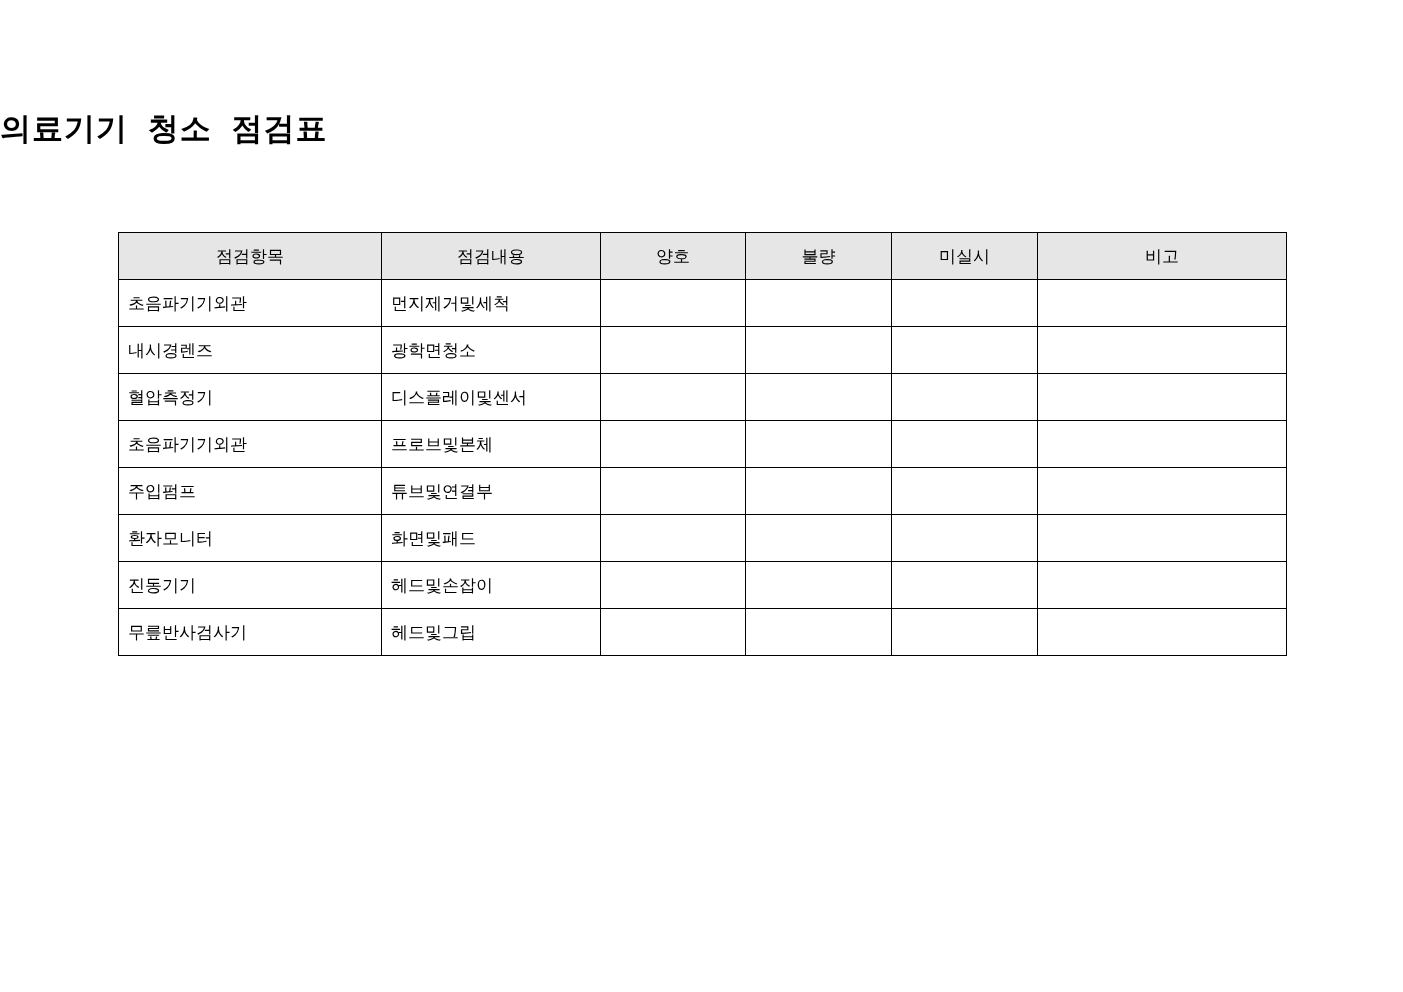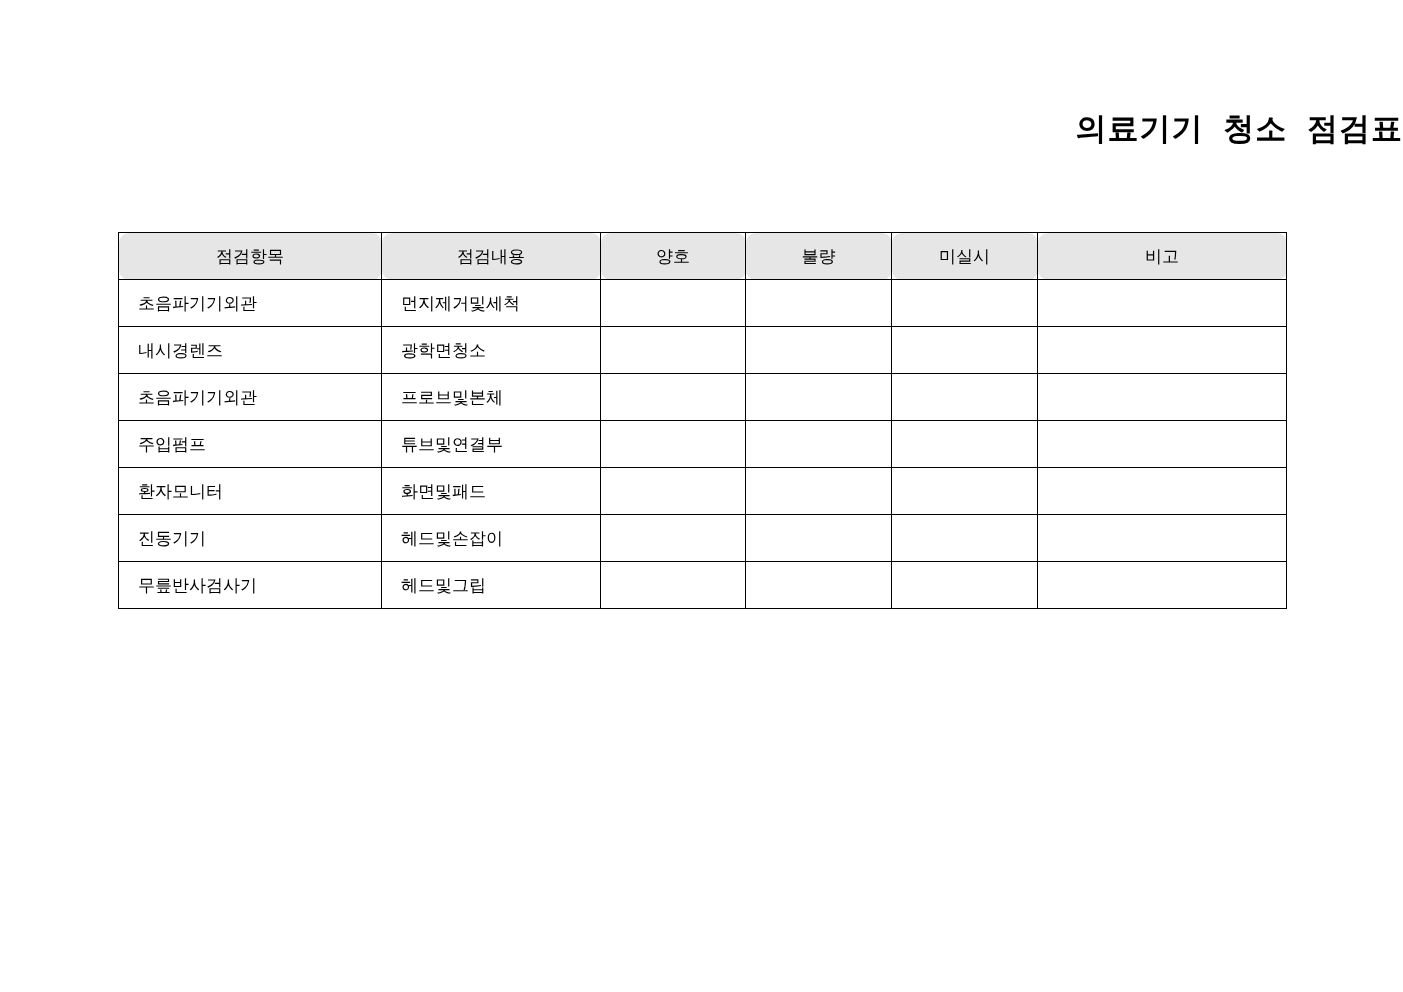--- a/index.html
+++ b/index.html
@@ -2,37 +2,37 @@
 <html><head>
 <meta charset="utf-8">
 <style>
   html, body { margin: 0; padding: 0; background: #ffffff; }
   body {
     width: 1403px; height: 992px; position: relative; overflow: hidden;
     font-family: "DejaVu Sans", "Liberation Sans", sans-serif; color: #000;
   }
   .title {
     position: absolute; left: 0; top: 108px; width: 1403px;
-    text-align: right; font-size: 31px; font-weight: bold;
+    text-align: left; font-size: 31px; font-weight: bold;
     letter-spacing: 1px; word-spacing: 8px;
   }
   table.sheet {
     position: absolute; left: 118px; top: 232px;
     border-collapse: collapse; table-layout: fixed;
     width: 1168px;
   }
   table.sheet th, table.sheet td {
     border: 1px solid #000; font-size: 17px; font-weight: normal;
     padding: 0; box-sizing: border-box;
   }
   table.sheet th {
-    background: #e6e6e6; height: 47px; text-align: center; border-radius: 10px;
+    background: #e6e6e6; height: 47px; text-align: center;
   }
   table.sheet td { height: 47px; }
-  table.sheet td.txt { padding-left: 19px; text-align: left; }
+  table.sheet td.txt { padding-left: 9px; text-align: left; }
 </style>
 </head>
 <body>
 
 <div class="title">의료기기 청소 점검표</div>
 
 <table class="sheet">
   <colgroup>
     <col style="width:263px">
     <col style="width:219px">
@@ -56,20 +56,28 @@
         <td class="txt">초음파기기외관</td>
         <td class="txt">먼지제거및세척</td>
         <td></td>
         <td></td>
         <td></td>
         <td></td>
       </tr>
       <tr>
         <td class="txt">내시경렌즈</td>
         <td class="txt">광학면청소</td>
+        <td></td>
+        <td></td>
+        <td></td>
+        <td></td>
+      </tr>
+      <tr>
+        <td class="txt">혈압측정기</td>
+        <td class="txt">디스플레이및센서</td>
         <td></td>
         <td></td>
         <td></td>
         <td></td>
       </tr>
       <tr>
         <td class="txt">초음파기기외관</td>
         <td class="txt">프로브및본체</td>
         <td></td>
         <td></td>

